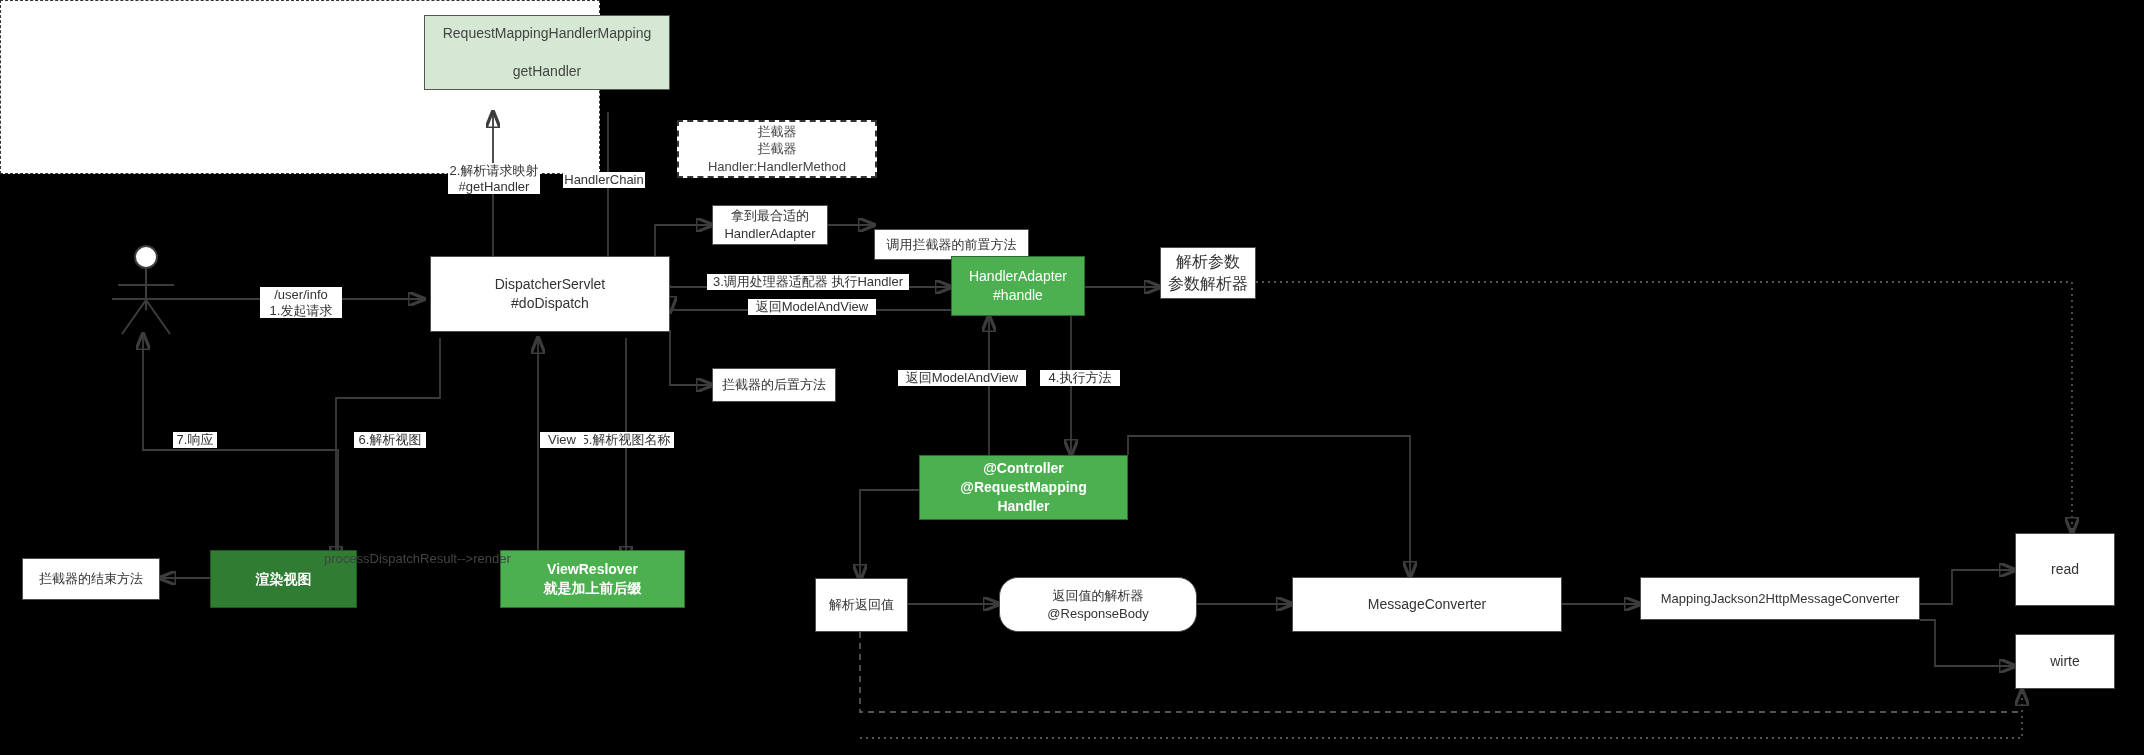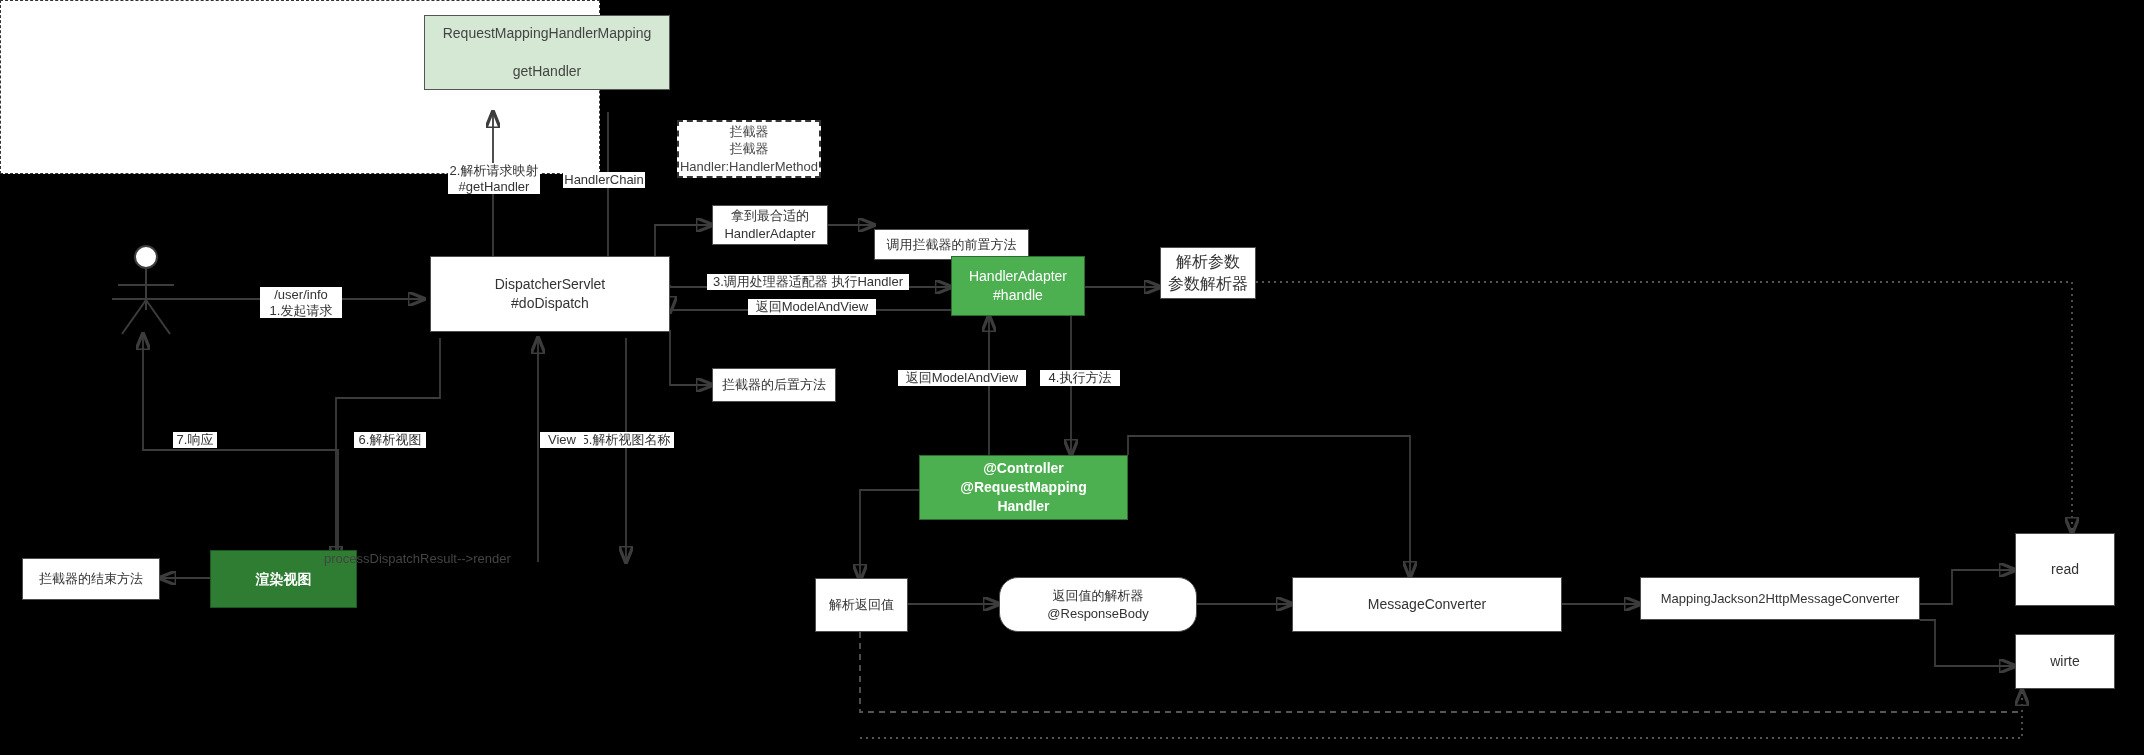--- a/index.html
+++ b/index.html
@@ -99,21 +99,21 @@
     <line x1="40" y1="24" x2="40" y2="66" stroke="#3c3c3c" stroke-width="2"></line>
     <line x1="12" y1="41" x2="68" y2="41" stroke="#3c3c3c" stroke-width="2"></line>
     <line x1="40" y1="56" x2="16" y2="90" stroke="#3c3c3c" stroke-width="2"></line>
     <line x1="40" y1="56" x2="64" y2="90" stroke="#3c3c3c" stroke-width="2"></line>
   </svg>
 
   <div class="node lightgreen" style="left:424px;top:15px;width:246px;height:75px;font-size:14px;">RequestMappingHandlerMapping
 
 getHandler</div>
 
-  <div class="node dashedbox" style="left:677px;top:120px;width:144px;height:58px;font-size:13px;">拦截器
+  <div class="node dashedbox" style="left:677px;top:120px;width:200px;height:58px;font-size:13px;">拦截器
 拦截器
 Handler:HandlerMethod</div>
 
   <div class="node white" style="left:712px;top:205px;width:116px;height:40px;font-size:13px;">拿到最合适的
 HandlerAdapter</div>
 
   <div class="node white" style="left:874px;top:209px;width:155px;height:31px;font-size:13px;margin-top:20px;">调用拦截器的前置方法</div>
 
   <div class="node white" style="left:430px;top:256px;width:240px;height:76px;font-size:14px;">DispatcherServlet
 #doDispatch</div>
@@ -127,20 +127,22 @@
   <div class="node white" style="left:712px;top:368px;width:124px;height:34px;font-size:13px;">拦截器的后置方法</div>
 
   <div class="node green" style="left:919px;top:455px;width:209px;height:65px;font-size:14px;">@Controller
 @RequestMapping
 Handler</div>
 
   <div class="node white" style="left:22px;top:558px;width:138px;height:42px;font-size:13px;">拦截器的结束方法</div>
 
   <div class="node darkgreen" style="left:210px;top:550px;width:147px;height:58px;font-size:14px;">渲染视图</div>
 
+  <div class="node green" style="left:500px;top:550px;width:185px;height:58px;font-size:14px;">ViewReslover
+就是加上前后缀</div>
 
   <div class="node white" style="left:815px;top:578px;width:93px;height:54px;font-size:13px;">解析返回值</div>
 
   <div class="node white" style="left:999px;top:577px;width:198px;height:55px;font-size:13px;border-radius:19px;">返回值的解析器
 @ResponseBody</div>
 
   <div class="node white" style="left:1292px;top:577px;width:270px;height:55px;font-size:14px;">MessageConverter</div>
 
   <div class="node white" style="left:1640px;top:577px;width:280px;height:43px;font-size:13px;">MappingJackson2HttpMessageConverter</div>
 

